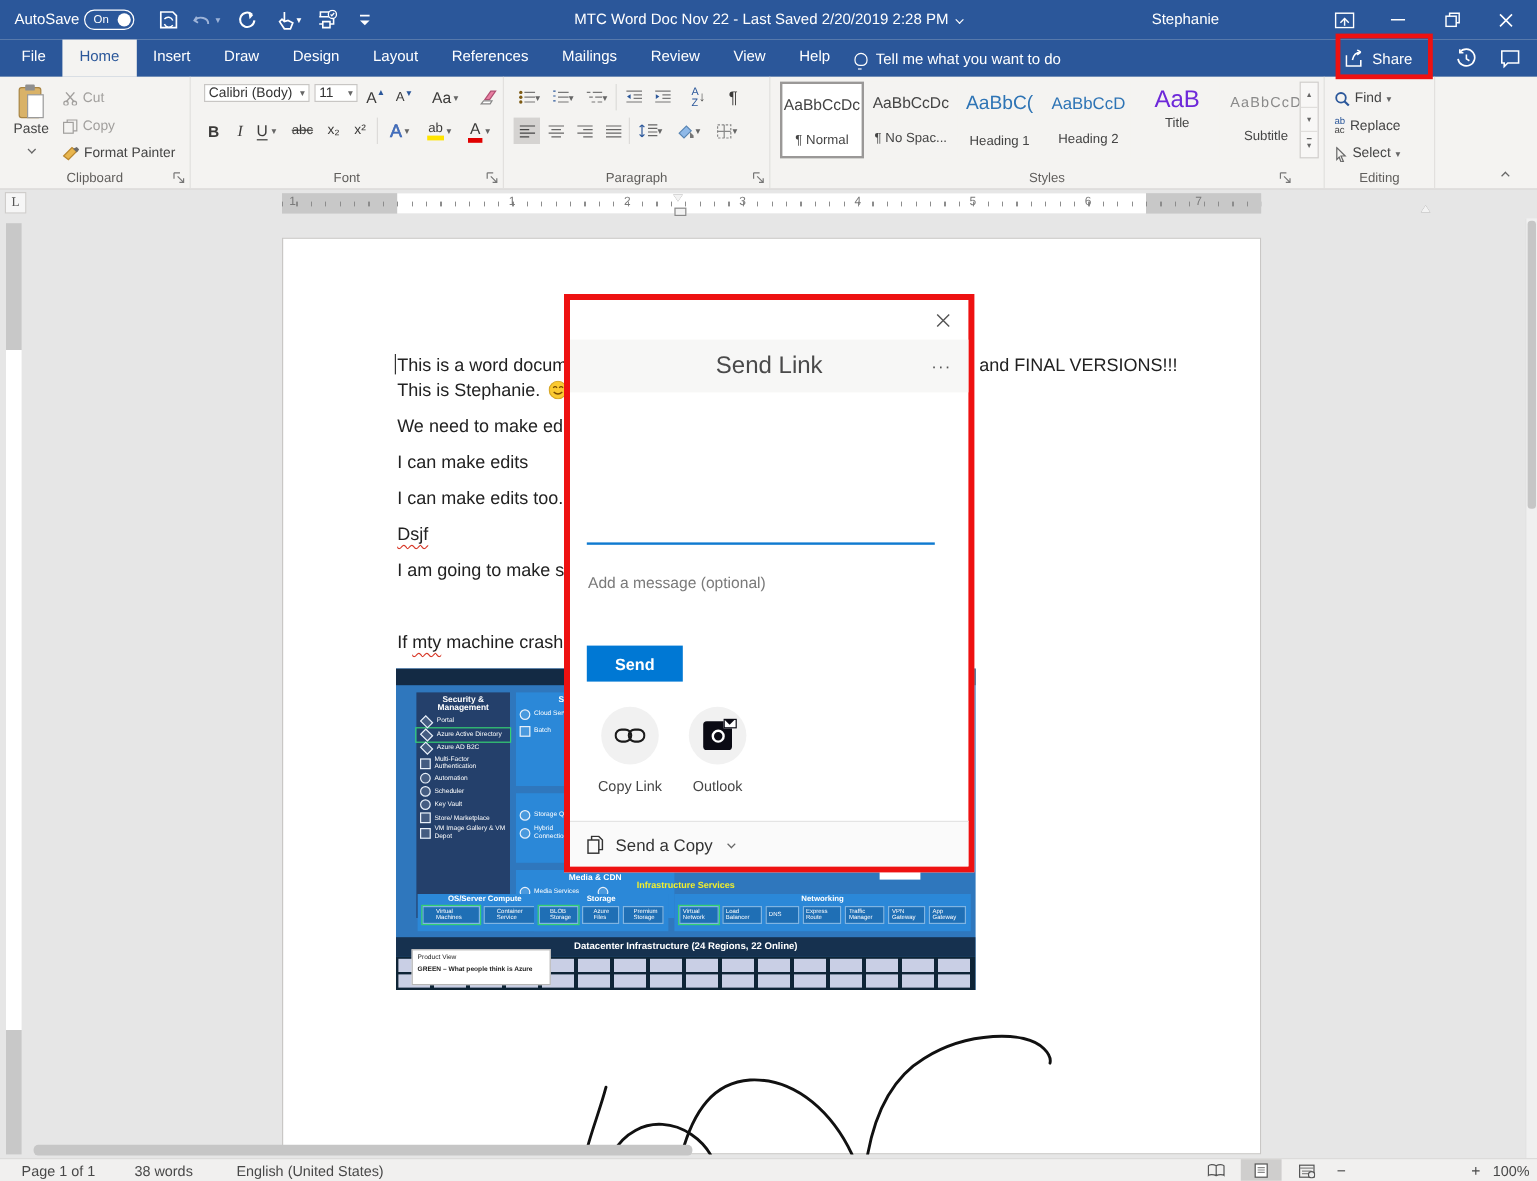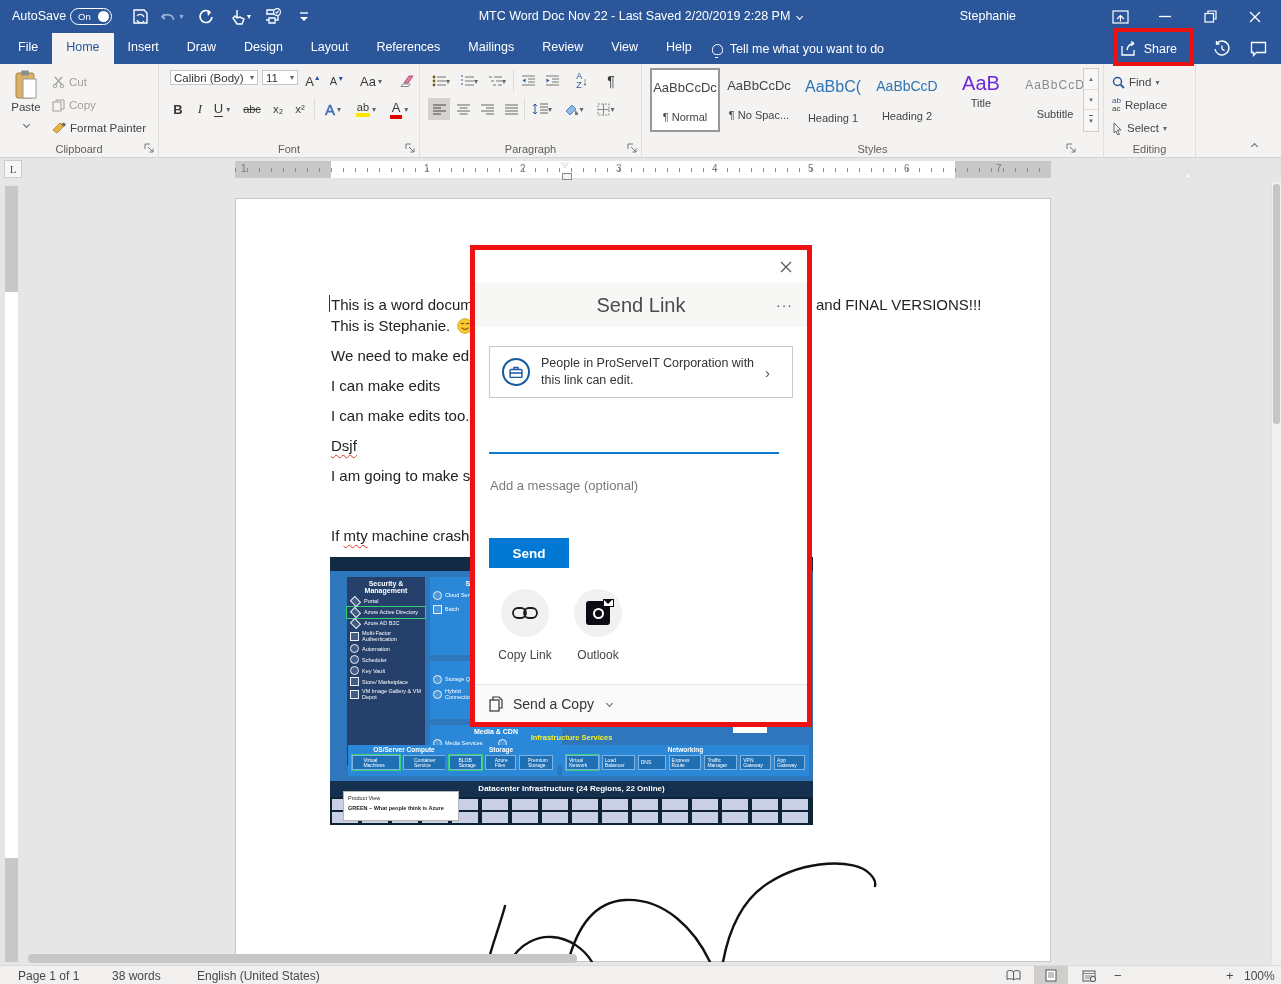--- a/index.html
+++ b/index.html
@@ -704,30 +704,20 @@
   <div id="dlg-red">
     <div class="abs" style="right:12px;top:8px;width:18px;height:18px;display:flex;align-items:center;justify-content:center">
       <svg width="12" height="12">
           <path d="M1 1 L11 11 M11 1 L1 11" stroke="#555" stroke-width="1.2"></path>
         </svg>
     </div>
     <div class="dlghead">
       <span class="dlgtitle">Send Link</span>
       <span class="abs" style="right:14px;font-size:14px;color:#555;letter-spacing:1px">···</span>
     </div>
-    <div class="permbox">
-      <span class="permico">
-        <svg width="14" height="12">
-            <rect x="1" y="3.5" width="12" height="8" rx="1" fill="none" stroke="#155a9e" stroke-width="1.4"></rect>
-            <path d="M5 3.5 V1.5 h4 v2 M1 7 h12" fill="none" stroke="#155a9e" stroke-width="1.4"></path>
-          </svg>
-      </span>
-      <span class="permtext">People in ProServeIT Corporation with this link can edit.</span>
-      <span style="margin-left:6px;color:#555;font-size:15px">›</span>
-    </div>
     <input class="ulinput" type="text" style="">
     <span class="msg">Add a message (optional)</span>
     <button class="sendbtn">Send</button>
     <div class="circbtn" style="left:26px">
       <svg width="26" height="18">
         <rect x="1" y="4" width="13" height="10" rx="5" fill="none" stroke="#1b1b1b" stroke-width="1.8"></rect>
         <rect x="12" y="4" width="13" height="10" rx="5" fill="none" stroke="#1b1b1b" stroke-width="1.8"></rect>
       </svg>
     </div>
     <div class="circbtn" style="left:99px">

